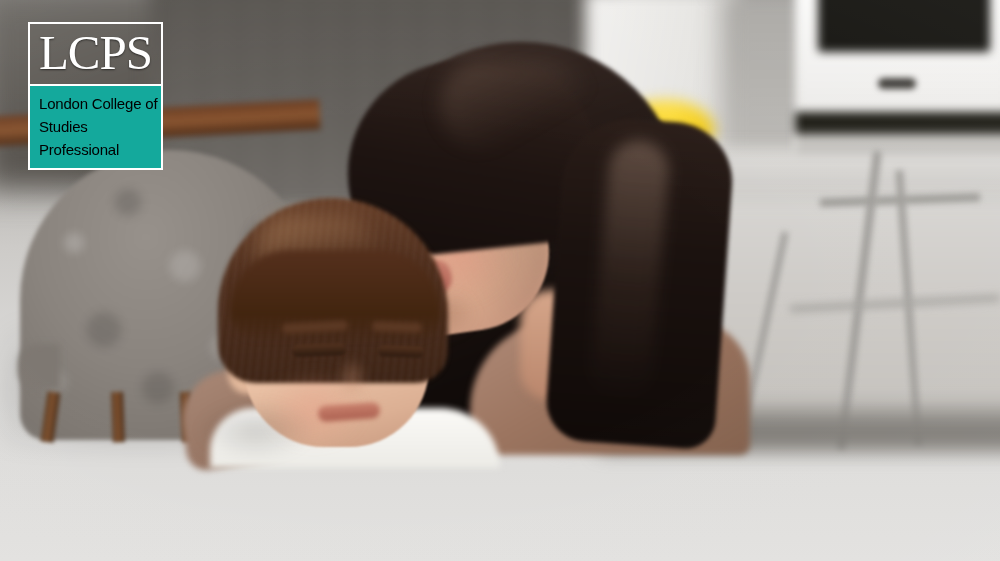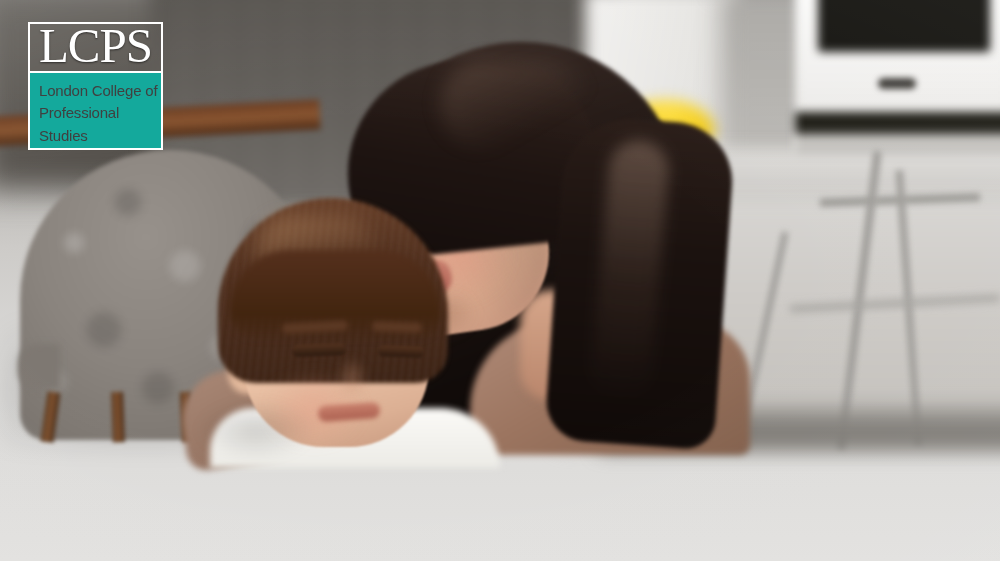--- a/index.html
+++ b/index.html
@@ -372,21 +372,21 @@
   
   .photo-soft {
     inset:0;
     background:radial-gradient(ellipse at 38% 52%, rgba(255,255,255,0) 40%, rgba(255,255,255,.06) 100%);
   }
 
   
   .logo {
     position:absolute;
     left:28px; top:22px;
-    width:135px; height:128px;
+    width:135px; height:148px;
     border:2px solid #ffffff;
     display:flex; flex-direction:column;
   }
   .logo-top {
     height:60px;
     display:flex; align-items:center; justify-content:center;
     background:transparent;
     overflow:hidden;
   }
   .logo-mark {
@@ -404,21 +404,21 @@
     flex:1;
     background:#14a99c;
     border-top:2px solid #ffffff;
     padding:7px 0 0 9px;
   }
   .logo-line {
     display:block;
     font-family:"Liberation Sans", sans-serif;
     font-size:15px;
     line-height:1.52;
-    color:#404040;
+    color:#000000;
     letter-spacing:-.2px;
     white-space:nowrap;
   }
 
   
   .title-banner {
     position:absolute;
     left:0; top:427px;
     width:830px; height:134px;
     background:#14a99c;
@@ -526,19 +526,19 @@
 
     <div class="photo-layer photo-soft"></div>
   </div>
 
   <div class="logo">
     <div class="logo-top">
       <span class="logo-mark">LCPS</span>
     </div>
     <div class="logo-bottom">
       <span class="logo-line">London College of</span>
+      <span class="logo-line">Studies</span>
       <span class="logo-line">Professional</span>
-      <span class="logo-line">Studies</span>
     </div>
   </div>
 
 
 </div>
 
 </body></html>

